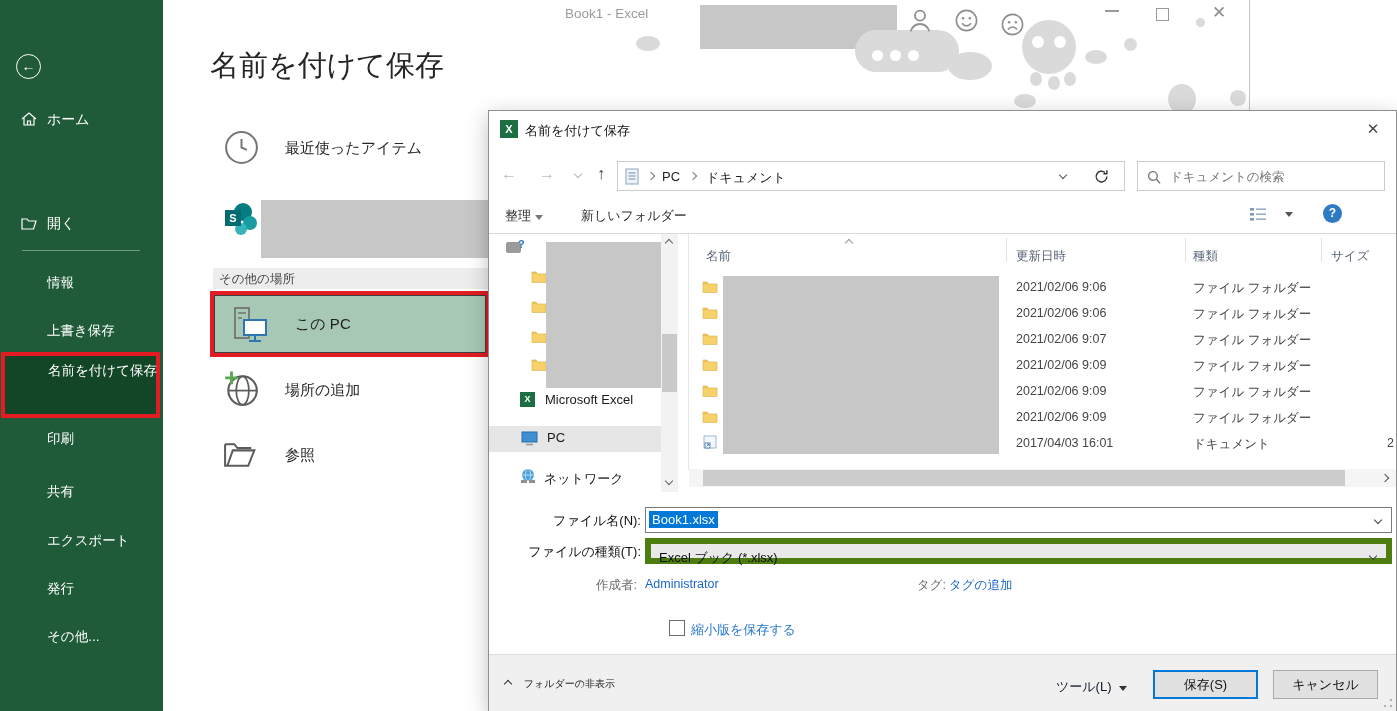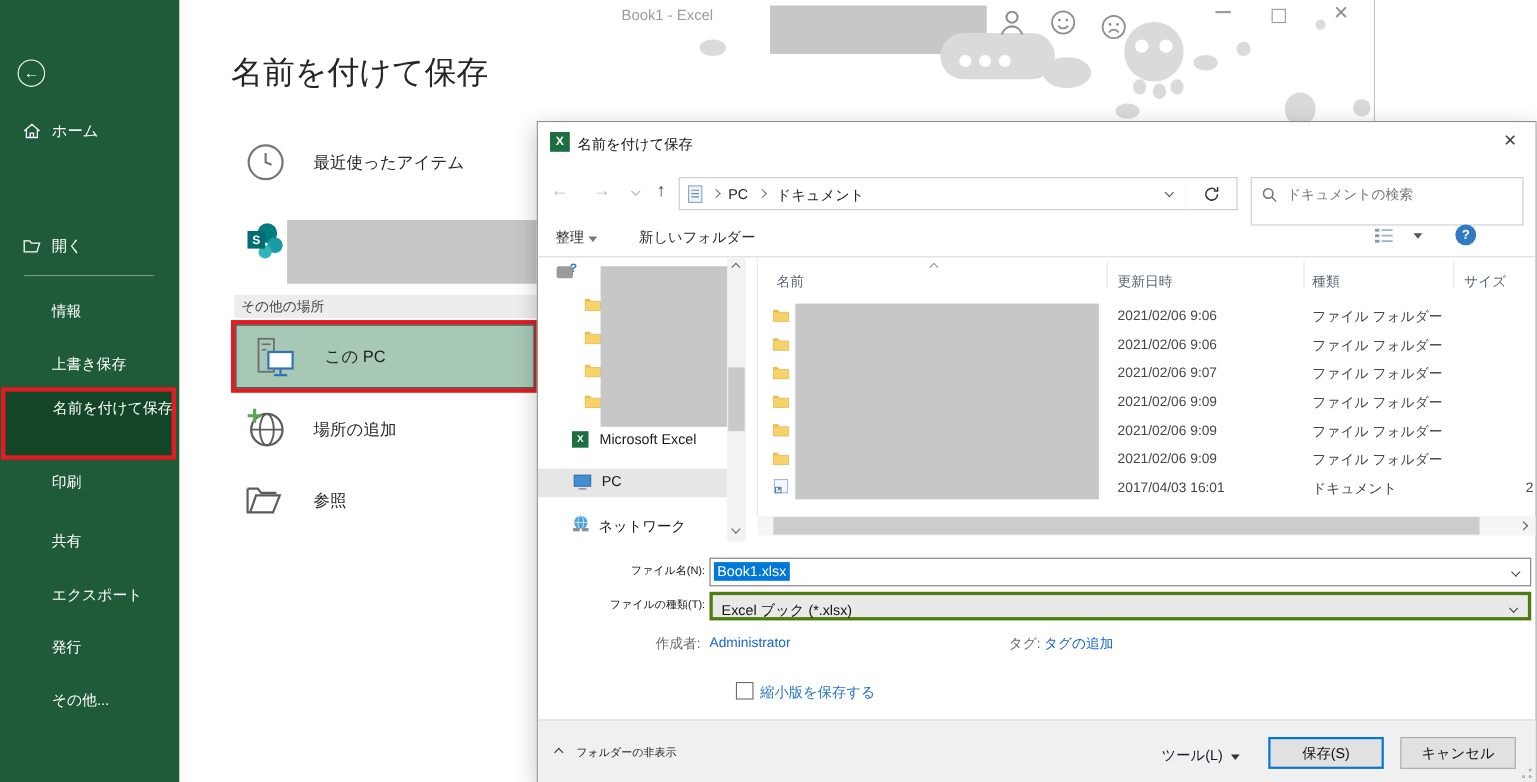--- a/index.html
+++ b/index.html
@@ -40,21 +40,21 @@
 
   
   #dialog { position:absolute; left:488px; top:110px; width:909px; height:601px; background:#fff; border:1px solid #8f8f8f; box-shadow:0 6px 20px rgba(0,0,0,.25); }
   #dlg-title { position:absolute; left:36px; top:11px; font-size:13px; color:#141414; }
   #dlg-close { position:absolute; right:0; top:0; width:46px; height:36px; text-align:center; line-height:36px; font-size:15px; color:#444; cursor:pointer; }
   #xl-logo { position:absolute; left:11px; top:9px; width:18px; height:18px; background:#1d6f42; color:#fff; font-size:11px; font-weight:bold; text-align:center; line-height:18px; }
 
   .navarrow { position:absolute; top:54px; font-size:16px; }
   #breadcrumb { position:absolute; left:128px; top:50px; width:462px; height:30px; border:1px solid #ccc; background:#fff; }
   #refresh-box { position:absolute; left:589px; top:50px; width:47px; height:30px; border:1px solid #ccc; border-left:none; background:#fff; text-align:center; cursor:pointer; }
-  #search-box { position:absolute; left:648px; top:50px; width:248px; height:44px; border:1px solid #ccc; background:#fff; cursor:text; }
+  #search-box { position:absolute; left:648px; top:50px; width:248px; height:30px; border:1px solid #ccc; background:#fff; cursor:text; }
   #search-box span { position:absolute; left:32px; top:7px; font-size:12.5px; color:#767676; }
   .bc-txt { font-size:13px; color:#1f1f1f; position:absolute; top:7px; }
 
   .chv { display:inline-block; width:6px; height:6px; border-right:1.4px solid currentColor; border-bottom:1.4px solid currentColor; }
   .chv.down { transform:rotate(45deg); } .chv.up { transform:rotate(-135deg); }
   .chv.right { transform:rotate(-45deg); } .chv.left { transform:rotate(135deg); }
   .tri { display:inline-block; width:0; height:0; border-left:4px solid transparent; border-right:4px solid transparent; border-top:5px solid #555; }
 
   .tb-label { position:absolute; top:96px; font-size:13px; color:#2b2b2b; cursor:pointer; }
   #help-circle { position:absolute; left:834px; top:93px; width:19px; height:19px; border-radius:50%; background:#2f7bc3; color:#fff; font-size:12px; font-weight:bold; text-align:center; line-height:19px; cursor:pointer; }
@@ -68,24 +68,24 @@
 
   .colhead { position:absolute; top:14px; font-size:12.5px; color:#5a6679; cursor:pointer; }
   .colsep { position:absolute; top:4px; width:1px; height:24px; background:#e3e3e3; }
   .frow-txt { position:absolute; font-size:12.5px; color:#454545; }
   .folder-ic { position:absolute; width:16px; height:13px; }
 
   #hscroll { position:absolute; left:200px; top:358px; width:707px; height:18px; background:#f5f5f5; }
   #hthumb { position:absolute; left:14px; top:1px; width:642px; height:16px; background:#cccccc; }
   .scr-ar { position:absolute; top:5px; color:#555; }
 
-  .fld-label { position:absolute; font-size:10px; color:#111; text-align:right; }
+  .fld-label { position:absolute; font-size:13px; color:#111; text-align:right; }
   #fname-input { position:absolute; left:156px; top:396px; width:747px; height:26px; border:1px solid #7a7a7a; background:#fff; cursor:text; }
   #fname-sel { position:absolute; left:3px; top:3px; background:#0078d7; color:#fff; font-size:13px; padding:1px 3px; }
-  #ftype-select { position:absolute; left:156px; top:427px; width:747px; height:26px; border:3px solid #4d7c0f; background:#e9e9e9; cursor:pointer; }
+  #ftype-select { position:absolute; left:156px; top:427px; width:747px; height:26px; border:6px solid #4d7c0f; background:#e9e9e9; cursor:pointer; }
   #ftype-select span.val { position:absolute; left:8px; top:5px; font-size:13px; color:#111; }
   .dd-chv { position:absolute; right:10px; top:9px; color:#444; }
 
   .meta-label { position:absolute; top:466px; font-size:12.5px; color:#6b6b6b; }
   .meta-link { position:absolute; top:466px; font-size:12.5px; color:#1a66cc; cursor:pointer; }
 
   #thumb-check { position:absolute; left:180px; top:509px; width:16px; height:16px; border:1px solid #6b6b6b; background:#fff; cursor:pointer; }
   #thumb-label { position:absolute; left:202px; top:510px; font-size:13px; color:#2577cd; cursor:pointer; }
 
   #dlg-footer { position:absolute; left:0; top:543px; width:907px; height:57px; background:#f0f0f0; border-top:1px solid #dcdcdc; }

